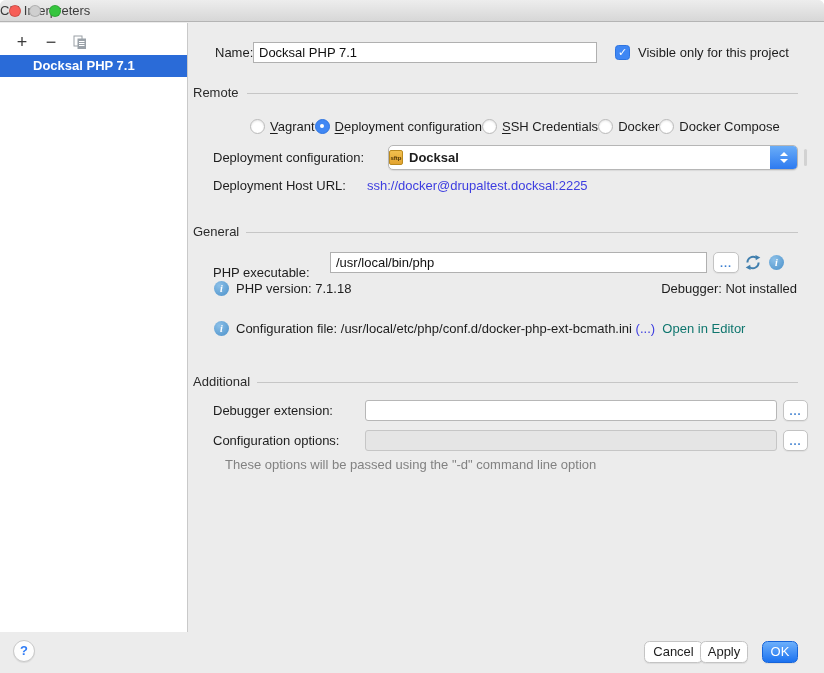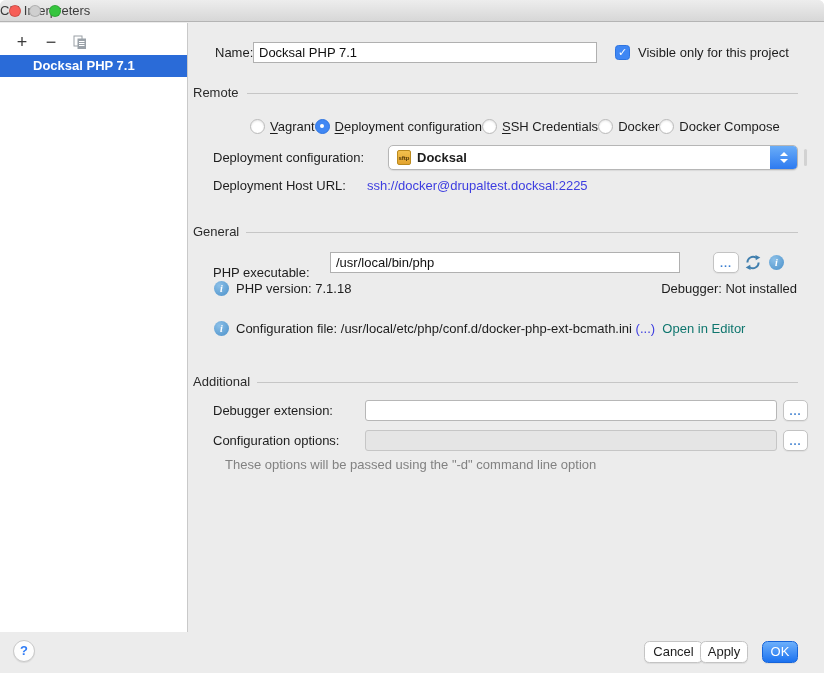--- a/index.html
+++ b/index.html
@@ -48,21 +48,21 @@
   .radio-item { display:flex; align-items:center; gap:5px; flex:none; }
   .rdot { width:15px; height:15px; border-radius:50%; background:#fff; border:1px solid #b9b9b9;
     box-shadow:inset 0 1px 2px rgba(0,0,0,0.10); position:relative; flex:none; }
   .rdot.on { background:#3f87f4; border-color:#2e74e0; box-shadow:none; }
   .rdot.on::after { content:""; position:absolute; left:4.5px; top:4.5px; width:4px; height:4px;
     border-radius:50%; background:#fff; }
   .mn { text-decoration:underline; text-underline-offset:2px; }
   
   .dropdown { position:absolute; left:388px; top:145px; width:410px; height:25px; background:#fff;
     border:1px solid #b6b6b6; border-radius:5px; box-shadow:0 1px 1px rgba(0,0,0,0.08);
-    display:flex; align-items:center; padding-left:8px; gap:6px; }
+    display:flex; align-items:center; gap:6px; }
   .sftp-icon { width:14px; height:15px; background:linear-gradient(#f2c04e,#e2a32f);
     border:1px solid #bb8a1e; border-radius:2px; color:#4f3606; font-size:6px; font-weight:bold;
     display:flex; align-items:center; justify-content:center; flex:none; }
   .dd-text { font-weight:bold; }
   .dd-cap { position:absolute; right:0; top:0; bottom:0; width:27px; border-radius:0 4px 4px 0;
     background:linear-gradient(#6aadf8,#2d7af0); display:flex; flex-direction:column;
     align-items:center; justify-content:center; gap:3px; }
   .chev-up { width:0; height:0; border-left:4px solid transparent; border-right:4px solid transparent;
     border-bottom:4px solid #fff; }
   .chev-dn { width:0; height:0; border-left:4px solid transparent; border-right:4px solid transparent;
@@ -168,21 +168,21 @@
   </div>
   <div class="mini-div"></div>
 
   <div class="abs lbl" style="left:213px; top:177px; line-height:18px;">Deployment Host URL:</div>
   <div class="abs url-link" style="left:367px; top:177px; line-height:18px;">ssh://docker@drupaltest.docksal:2225</div>
 
   <div class="abs sec" style="left:193px; top:224px;">General</div>
   <div class="hline" style="left:246px; top:232px; width:552px;"></div>
 
   <div class="abs lbl" style="left:213px; top:262px;">PHP executable:</div>
-  <input class="tfield" style="left: 330px; top: 252px; width: 350px;" value="/usr/local/bin/php">
+  <input class="tfield" style="left: 330px; top: 252px; width: 377px;" value="/usr/local/bin/php">
   <div class="browse" style="left:713px; top:252px; width:26px;">...</div>
   <div class="abs" style="left:744px; top:254px;">
     <span>
       <svg width="18" height="17" viewBox="0 0 16 16">
         <path d="M2.7 8 A 5.3 5.3 0 0 1 11 3.6" fill="none" stroke="#417fae" stroke-width="1.8"></path>
         <path d="M10.3 0.9 L14.9 3.3 L10.6 5.9 Z" fill="#417fae"></path>
         <path d="M13.3 8 A 5.3 5.3 0 0 1 5 12.4" fill="none" stroke="#417fae" stroke-width="1.8"></path>
         <path d="M5.7 15.1 L1.1 12.7 L5.4 10.1 Z" fill="#417fae"></path>
       </svg>
     </span>

